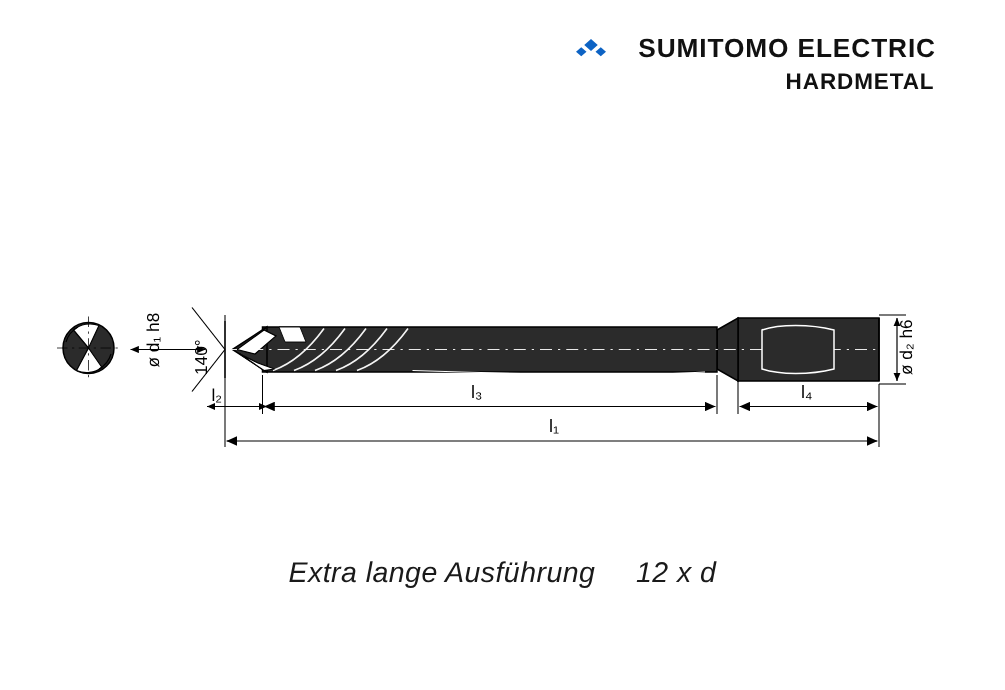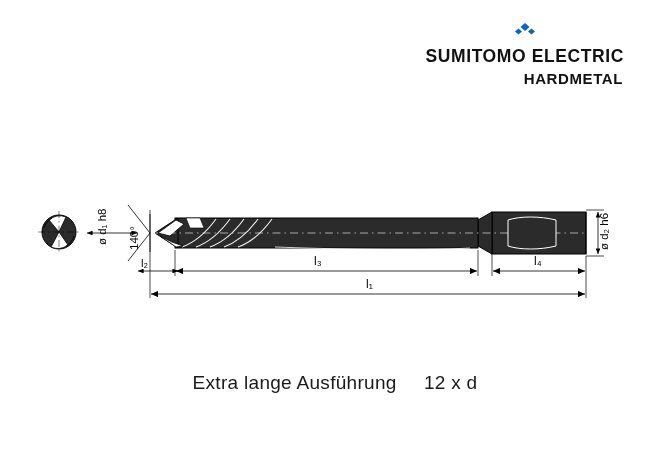--- a/index.html
+++ b/index.html
@@ -25,22 +25,21 @@
     position: absolute;
     right: 46px;
     top: 22px;
     text-align: right;
     line-height: 1.25;
   }
   .logo-row1 {
     display: flex;
     align-items: center;
     justify-content: flex-end;
-    gap: 8px;
-    flex-direction: column;
+    gap: 21px;
   }
   .logo-mark {
     width: 22px;
     height: 16px;
     flex: 0 0 auto;
   }
   .brand-line1 {
     font-size: 17.5px;
     font-weight: bold;
     letter-spacing: 0.6px;
@@ -67,20 +66,21 @@
   
   .caption {
     position: absolute;
     left: 0;
     top: 372px;
     width: 670px;
     text-align: center;
     font-size: 19px;
     color: #1a1a1a;
     letter-spacing: 0.3px;
+    font-style: italic;
   }
   .caption .cap-main { }
   .caption .cap-gap { display: inline-block; width: 16px; }
 </style>
 </head>
 <body>
 
 <div id="page">
 
   <div class="logo-block">

